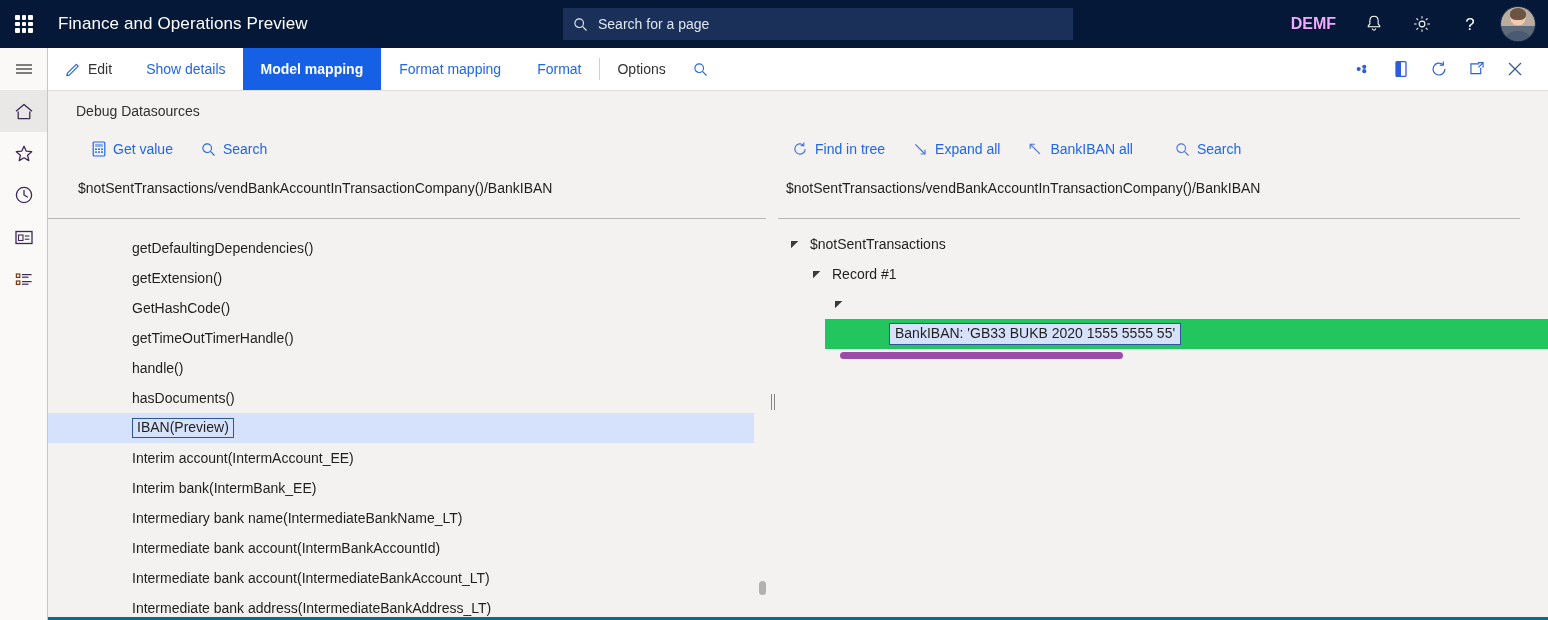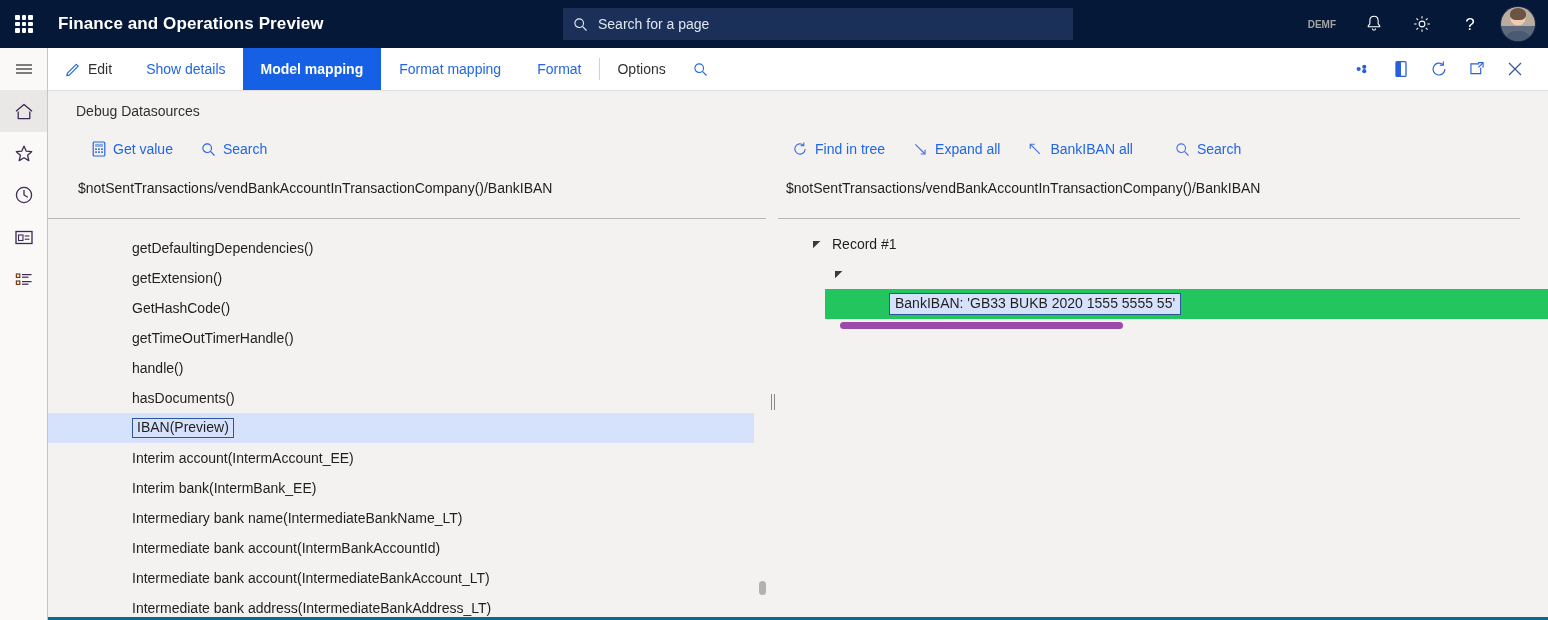--- a/index.html
+++ b/index.html
@@ -30,21 +30,21 @@
     grid-template-rows: repeat(3, 1fr);
     gap: 2px;
   }
   .waffle-grid i {
     display: block; background: #ffffff;
     border-radius: 1px;
   }
   .app-title {
     color: #ffffff;
     font-size: 17px;
-    font-weight: bold;
+    font-weight: normal;
     margin-left: 10px;
     letter-spacing: .1px;
     white-space: nowrap;
   }
   .search-wrap {
     position: absolute;
     left: 563px; top: 8px;
     width: 510px; height: 32px;
     background: #1b3059;
     display: flex; align-items: center;
@@ -58,21 +58,21 @@
     font-family: "Liberation Sans", sans-serif;
     width: 100%;
   }
   .search-input::placeholder { color: #dfe6f1; opacity: 1; }
 
   .top-right {
     position: absolute; right: 0; top: 0; height: 48px;
     display: flex; align-items: center; gap: 0px;
   }
   .top-right .company {
-    color: #a3a3a3; font-size: 10px; font-weight: bold;
+    color: #f0abfc; font-size: 16px; font-weight: bold;
     padding: 0 14px; cursor: pointer; white-space: nowrap;
   }
   .top-icon {
     width: 48px; height: 48px;
     display: flex; align-items: center; justify-content: center;
     cursor: pointer;
   }
   .avatar {
     width: 36px; height: 36px; border-radius: 50%;
     margin-right: 12px; margin-left: 6px;
@@ -591,20 +591,28 @@
             </svg>
           </span>
           <span>Search</span>
         </div>
       </div>
 
       <div class="path-row">$notSentTransactions/vendBankAccountInTransactionCompany()/BankIBAN</div>
 
       <div class="tree">
 
+        <div class="tree-row" style="padding-left:10px;">
+          <span class="twisty">
+            <svg width="10" height="10" viewBox="0 0 10 10">
+                <path d="M1 2h7.4L1 9.2z" fill="#3b3a39"></path>
+              </svg>
+          </span>
+          <span class="t-label">$notSentTransactions</span>
+        </div>
 
         <div class="tree-row" style="padding-left:32px;">
           <span class="twisty">
             <svg width="10" height="10" viewBox="0 0 10 10">
                 <path d="M1 2h7.4L1 9.2z" fill="#3b3a39"></path>
               </svg>
           </span>
           <span class="t-label">Record #1</span>
         </div>
 

